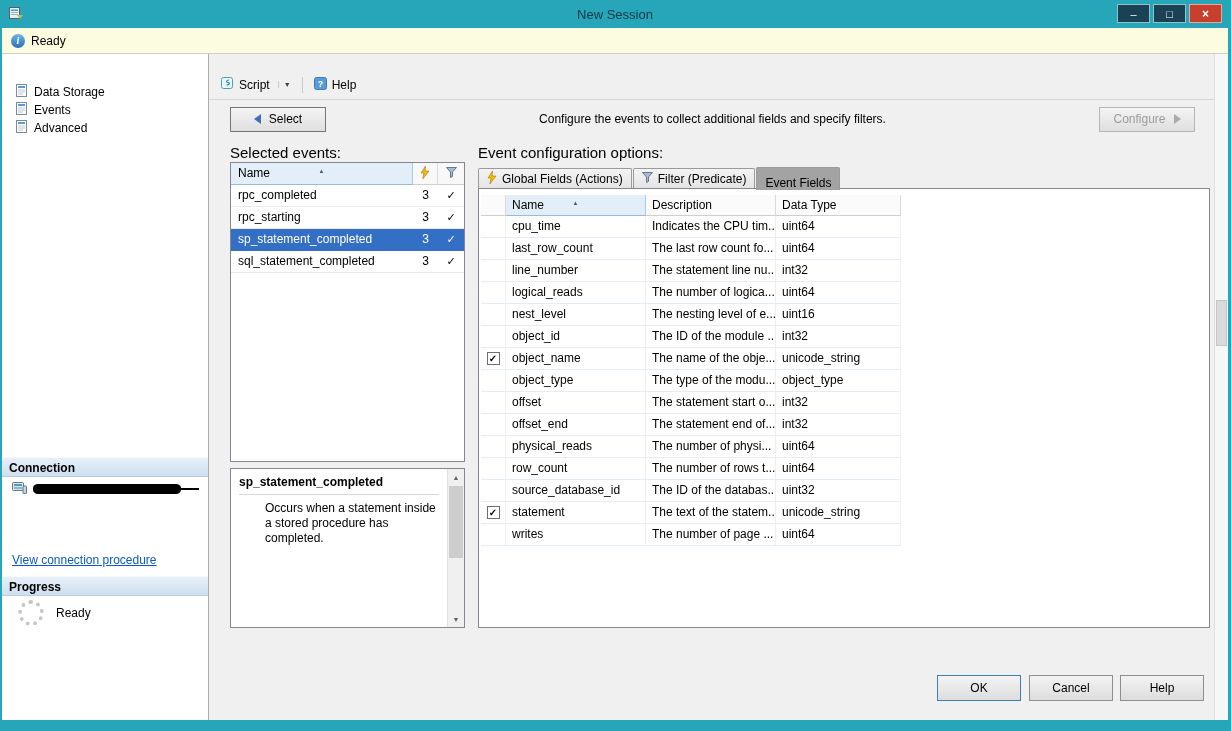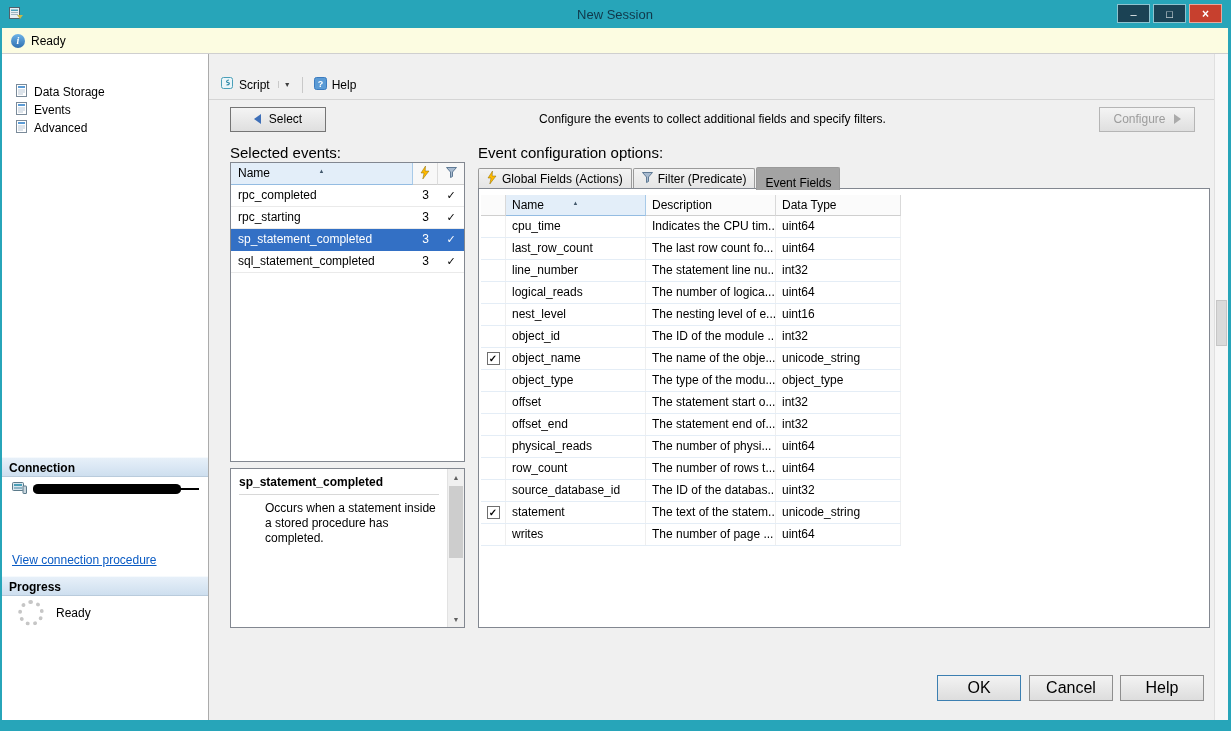--- a/index.html
+++ b/index.html
@@ -103,21 +103,21 @@
   .f-row { display:flex; height:22px; line-height:21px; border-bottom:1px solid #E4EDF6; }
   .f-cb-cell { width:25px; display:flex; align-items:center; justify-content:center; border-right:1px solid #EFEFEF; }
   .f-name { width:140px; padding-left:6px; border-right:1px solid #EFEFEF; white-space:nowrap; overflow:hidden; }
   .f-desc { width:130px; padding-left:6px; border-right:1px solid #EFEFEF; white-space:nowrap; overflow:hidden; }
   .f-type { width:125px; padding-left:6px; border-right:1px solid #EFEFEF; white-space:nowrap; overflow:hidden; }
   .cb { width:13px; height:13px; border:1px solid #6E6E6E; background:#FFF; font-size:10px; line-height:11px;
         text-align:center; font-weight:bold; cursor:pointer; }
 
   
   .footer-btn { position:absolute; top:621px; width:84px; height:26px; background:linear-gradient(#F3F3F3,#DDDDDD);
-                border:1px solid #8E8E8E; font-size:16px; font-family:inherit; cursor:pointer; }
+                border:1px solid #8E8E8E; font-size:12px; font-family:inherit; cursor:pointer; }
   .footer-btn.ok { left:728px; border-color:#3C7FB1; }
   .footer-btn.cancel { left:820px; }
   .footer-btn.help { left:911px; }
   .main-scrollbar { position:absolute; top:0; right:0; width:14px; height:666px; background:#F7F7F7; border-left:1px solid #E0E0E0; }
   .main-sb-thumb { position:absolute; left:1px; right:1px; top:246px; height:46px; background:#DADADA; border:1px solid #C6C6C6; }
 </style>
 </head>
 <body>
 
 <div class="window">

